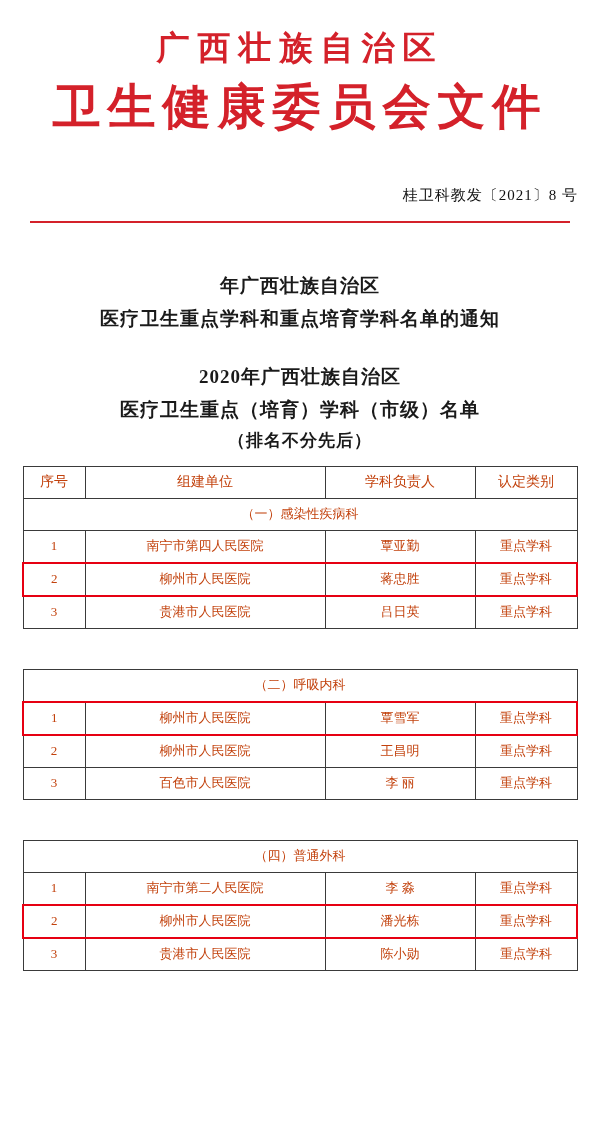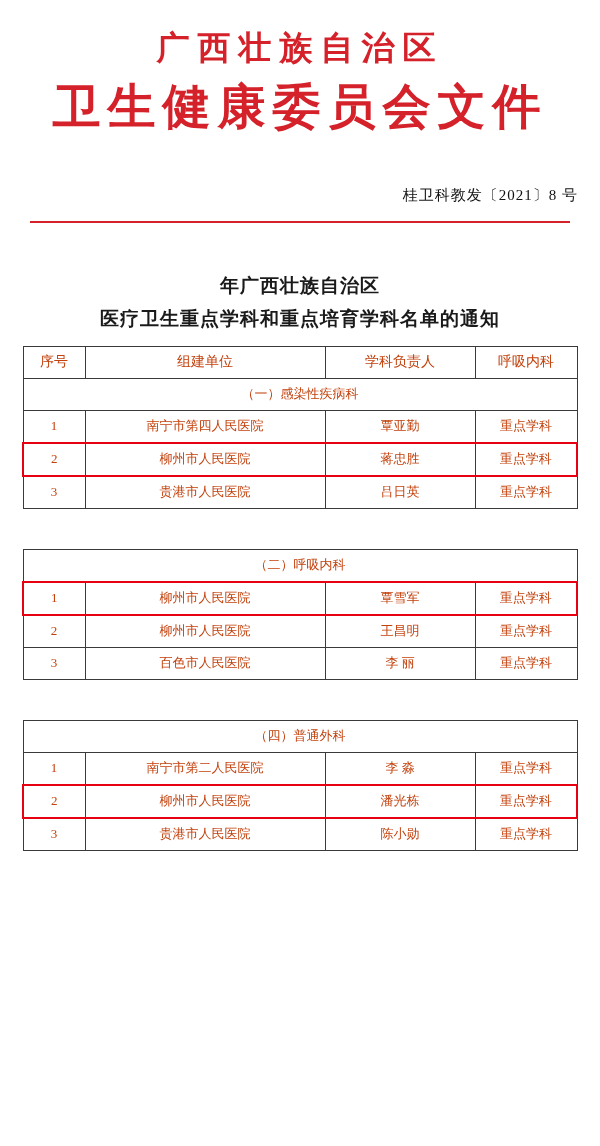--- a/index.html
+++ b/index.html
@@ -132,34 +132,39 @@
   </div>
 
   <div class="doc-number">桂卫科教发〔2021〕8 号</div>
   <div class="red-rule"></div>
 
   <div class="title-block">
     <div class="t-line">年广西壮族自治区</div>
     <div class="t-line">医疗卫生重点学科和重点培育学科名单的通知</div>
   </div>
 
+  <div class="subtitle-block">
+    <div class="s-line">2020年广西壮族自治区</div>
+    <div class="s-line">医疗卫生重点（培育）学科（市级）名单</div>
+    <div class="s-line small">（排名不分先后）</div>
+  </div>
 
   <table class="grid">
     <colgroup>
       <col class="col-no">
         <col class="col-unit">
         <col class="col-head">
         <col class="col-type">
     </colgroup>
     <thead>
       <tr>
         <th>序号</th>
         <th>组建单位</th>
         <th>学科负责人</th>
-        <th>呼吸内科</th>
+        <th>认定类别</th>
       </tr>
     </thead>
     <tbody>
       <tr>
         <td class="group" colspan="4">（一）感染性疾病科</td>
       </tr>
       <tr>
         <td>1</td>
         <td>南宁市第四人民医院</td>
         <td>覃亚勤</td>

